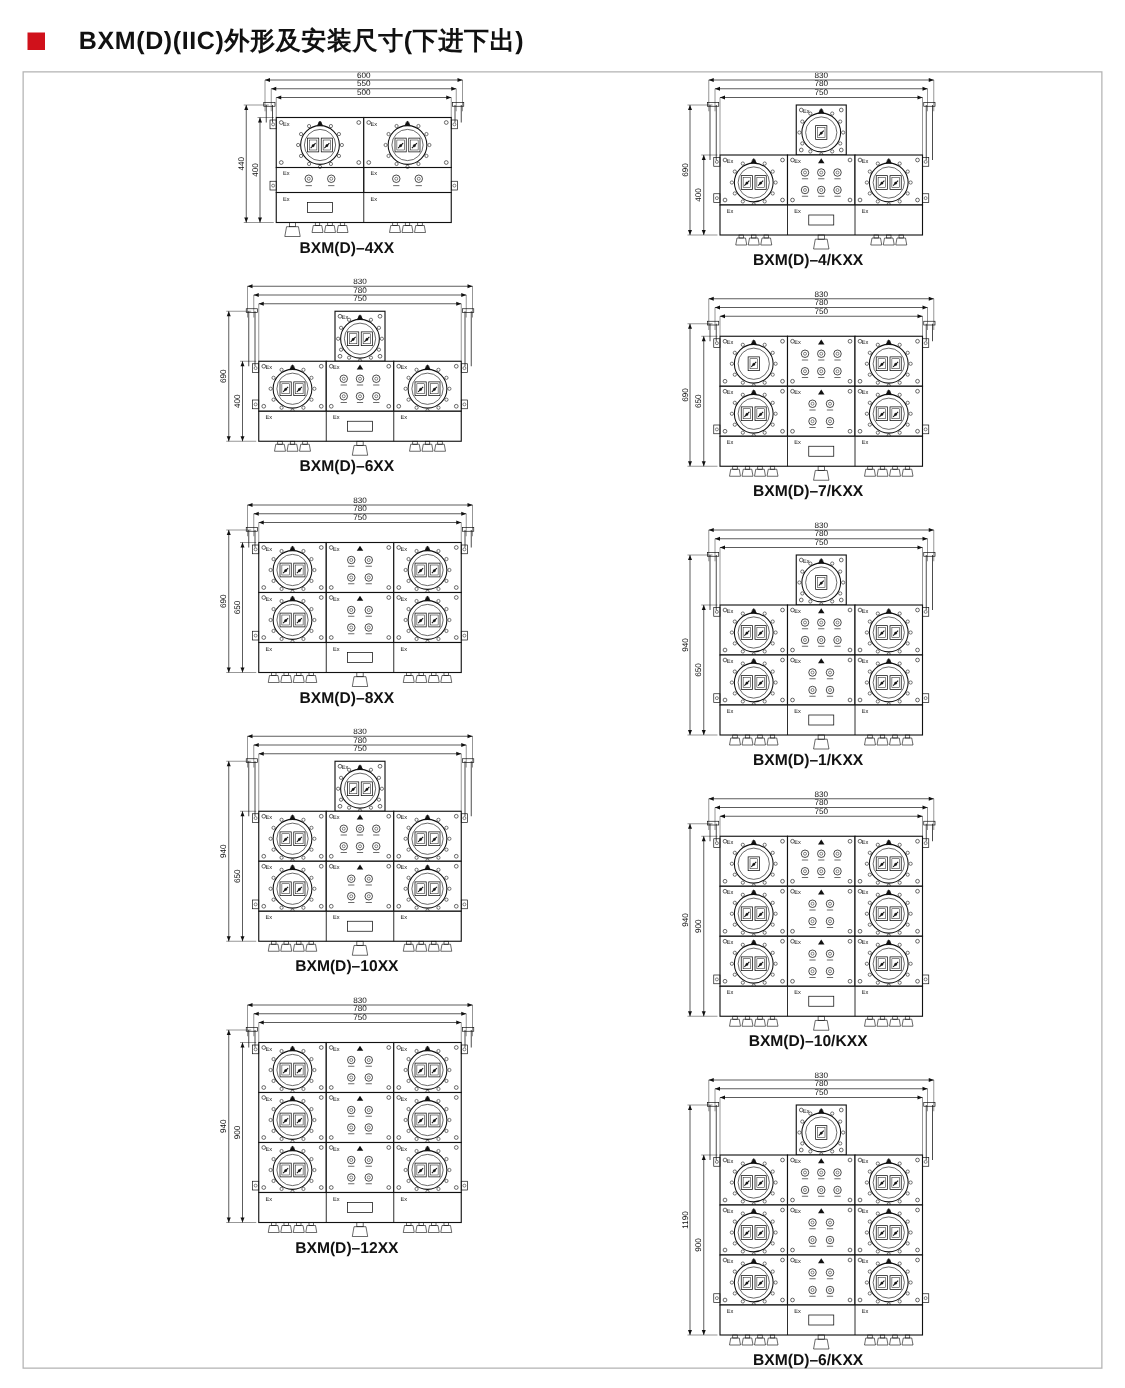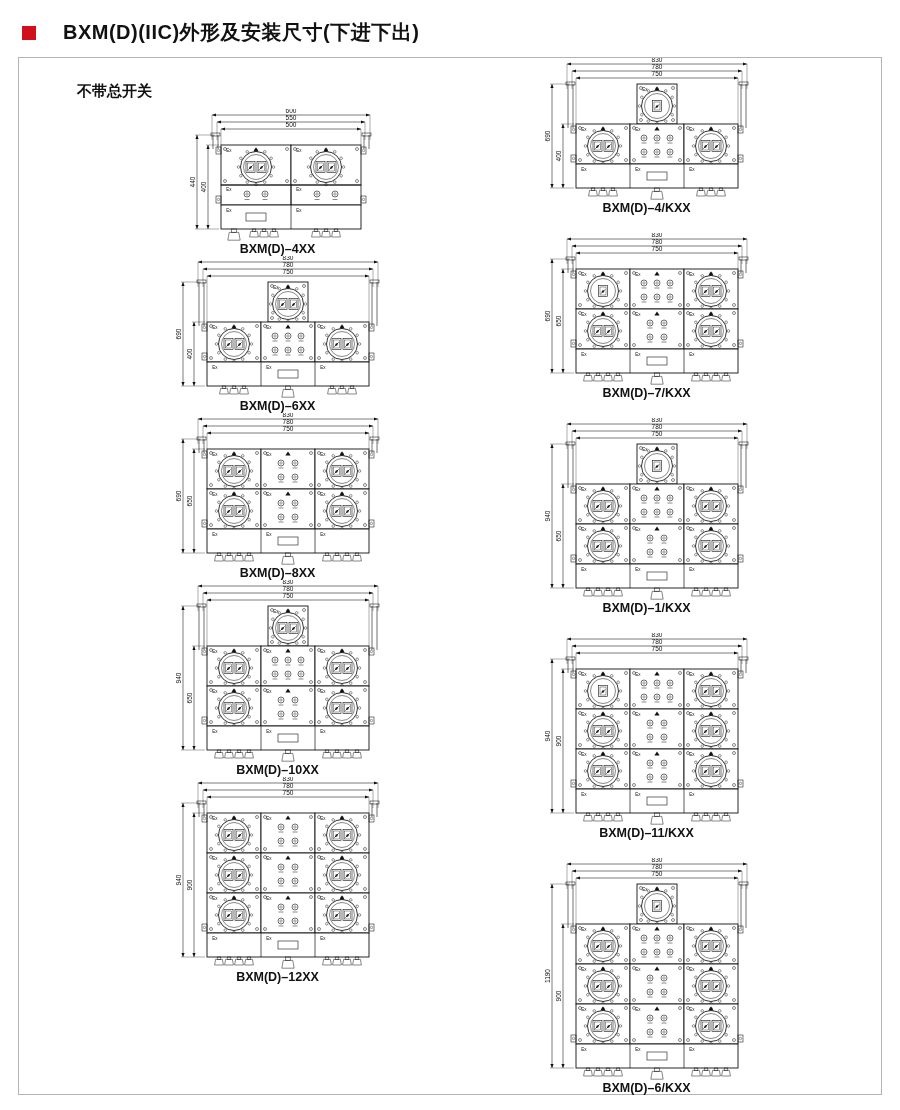--- a/index.html
+++ b/index.html
@@ -11,37 +11,36 @@
   .bullet{width:14px;height:14px;background:#d0111b;flex:0 0 auto;}
   .page-title{font-size:20px;font-weight:bold;margin:0;letter-spacing:.5px;}
   .panel{
     position:absolute;left:18px;top:57px;width:862px;height:1036px;
     border:1px solid #b3b3b3;background:#fff;display:flex;
   }
   .col{width:50%;display:flex;flex-direction:column;}
   .col-header{font-weight:bold;font-size:15px;margin:24px 0 8px 58px;}
   .col:last-child .col-header{margin-left:24px;}
   .figs{display:flex;flex-direction:column;align-items:center;align-self:center;}
-  #col0{margin-left:86px;}
+  #col0{gap:18px;margin-left:86px;}
   #col1{gap:18px;margin-left:-38px;}
   figure.fig{margin:0;display:flex;flex-direction:column;align-items:center;}
   .cap{font-weight:bold;font-size:12.5px;line-height:14px;margin-top:1px;}
   svg text{font-family:"Liberation Sans",sans-serif;}
 </style>
 </head>
 <body>
 
 <div class="page">
   <div class="title-row">
     <span class="bullet"></span>
     <h1 class="page-title">BXM(D)(IIC)外形及安装尺寸(下进下出)</h1>
   </div>
   <div class="panel">
     <div class="col">
-      <div class="col-header">不带总开关</div>
       <div class="figs" id="col0">
           <figure class="fig">
             <svg width="203" height="132" viewBox="0 0 203 132">
               <line x1="36" y1="6" x2="194" y2="6" stroke="#111111" stroke-width="0.55"></line>
               <path d="M36,6 l4,-1.6 v3.2 z" fill="#111111"></path>
               <path d="M194,6 l-4,-1.6 v3.2 z" fill="#111111"></path>
               <text x="115" y="4.2" font-size="6.5" fill="#111111" text-anchor="middle">600</text>
               <line x1="36" y1="6" x2="36" y2="31" stroke="#111111" stroke-width="0.35"></line>
               <line x1="194" y1="6" x2="194" y2="31" stroke="#111111" stroke-width="0.35"></line>
               <line x1="41" y1="13" x2="189" y2="13" stroke="#111111" stroke-width="0.55"></line>
@@ -2116,21 +2115,21 @@
               <path d="M14,180 l-1.6,-4 h3.2 z" fill="#111111"></path>
               <text x="12" y="103" font-size="6.5" fill="#111111" text-anchor="middle" transform="rotate(-90 12 103)">940</text>
               <line x1="25" y1="36" x2="25" y2="180" stroke="#111111" stroke-width="0.55"></line>
               <path d="M25,36 l-1.6,4 h3.2 z" fill="#111111"></path>
               <path d="M25,180 l-1.6,-4 h3.2 z" fill="#111111"></path>
               <text x="23" y="108" font-size="6.5" fill="#111111" text-anchor="middle" transform="rotate(-90 23 108)">900</text>
               <line x1="12" y1="26" x2="32" y2="26" stroke="#111111" stroke-width="0.35"></line>
               <line x1="23" y1="36" x2="36" y2="36" stroke="#111111" stroke-width="0.35"></line>
               <line x1="12" y1="180" x2="36" y2="180" stroke="#111111" stroke-width="0.35"></line>
             </svg>
-            <figcaption class="cap">BXM(D)–11/KXX</figcaption>
+            <figcaption class="cap">BXM(D)–10/KXX</figcaption>
           </figure>
           <figure class="fig">
             <svg width="218" height="222" viewBox="0 0 218 222">
               <line x1="29" y1="6" x2="209" y2="6" stroke="#111111" stroke-width="0.55"></line>
               <path d="M29,6 l4,-1.6 v3.2 z" fill="#111111"></path>
               <path d="M209,6 l-4,-1.6 v3.2 z" fill="#111111"></path>
               <text x="119" y="4.2" font-size="6.5" fill="#111111" text-anchor="middle">830</text>
               <line x1="29" y1="6" x2="29" y2="31" stroke="#111111" stroke-width="0.35"></line>
               <line x1="209" y1="6" x2="209" y2="31" stroke="#111111" stroke-width="0.35"></line>
               <line x1="34" y1="13" x2="204" y2="13" stroke="#111111" stroke-width="0.55"></line>

